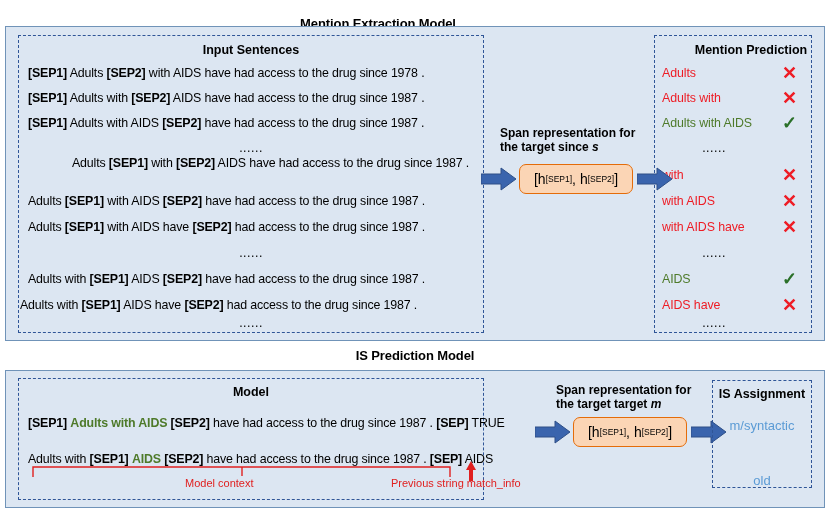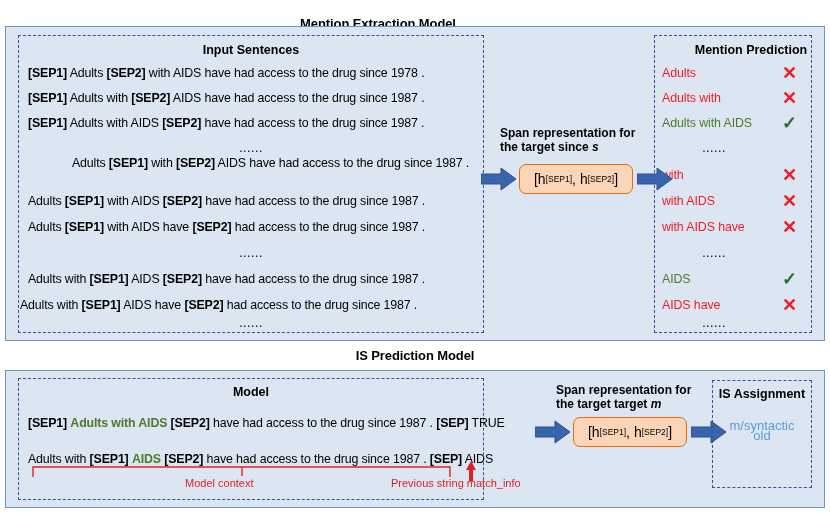--- a/index.html
+++ b/index.html
@@ -230,14 +230,14 @@
       <polygon points="0,7 20,7 20,1 35,12 20,23 20,17 0,17" fill="#3a64ad" stroke="#2e4f87" stroke-width="1"></polygon>
     </svg>
 </div>
 
 <div class="dashed-box" style="left:712px;top:380px;width:100px;height:108px;"></div>
 
 <div class="sec-title" style="position:absolute;left:712px;top:387px;width:100px;"><span>IS Assignment</span></div>
 
 <div id="is-predictions">
     <div class="isbox-label" style="left: 712px; width: 100px; top: 418px;">m/syntactic</div>
-    <div class="isbox-label" style="left: 712px; width: 100px; top: 428px;">old</div>
+    <div class="isbox-label" style="left: 712px; width: 100px; top: 473px;">old</div>
   </div>
 
 </body></html>

